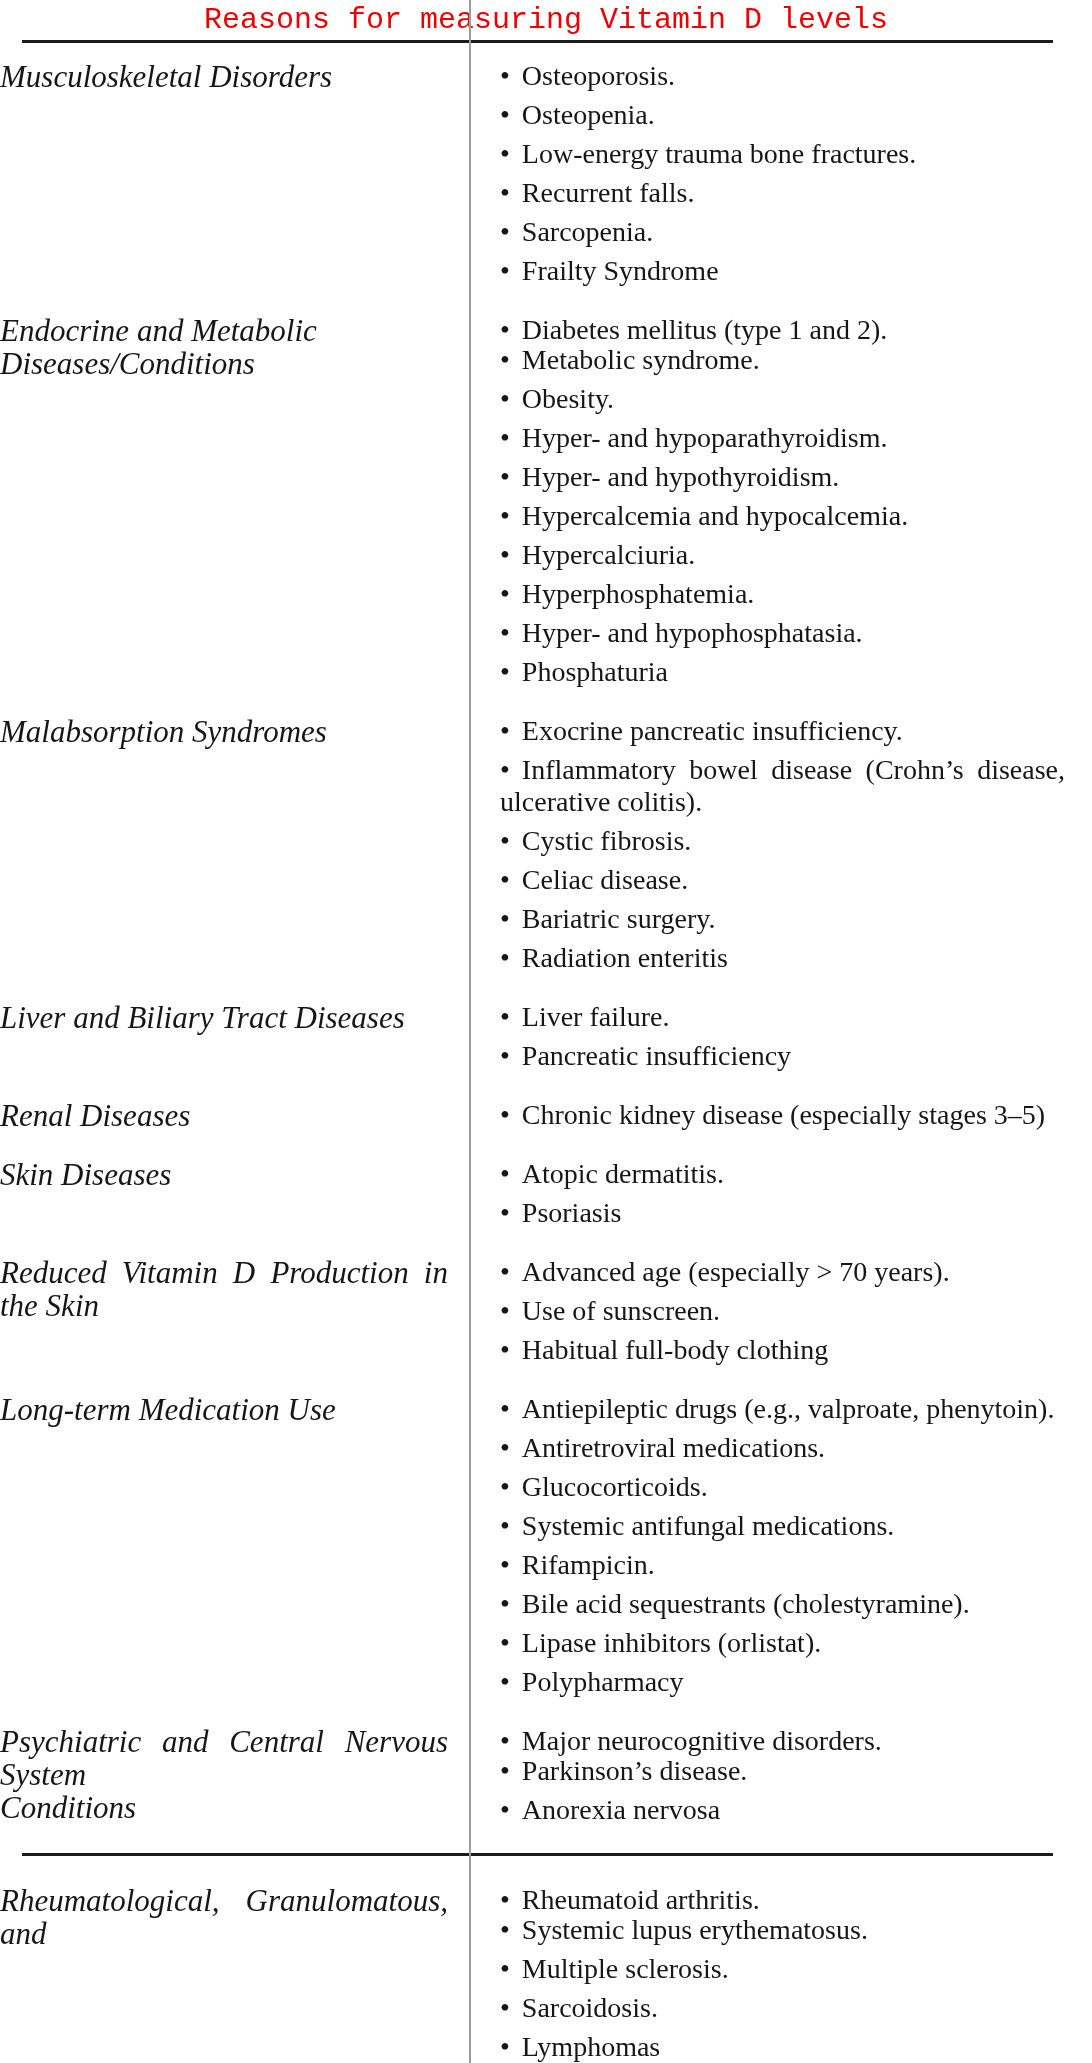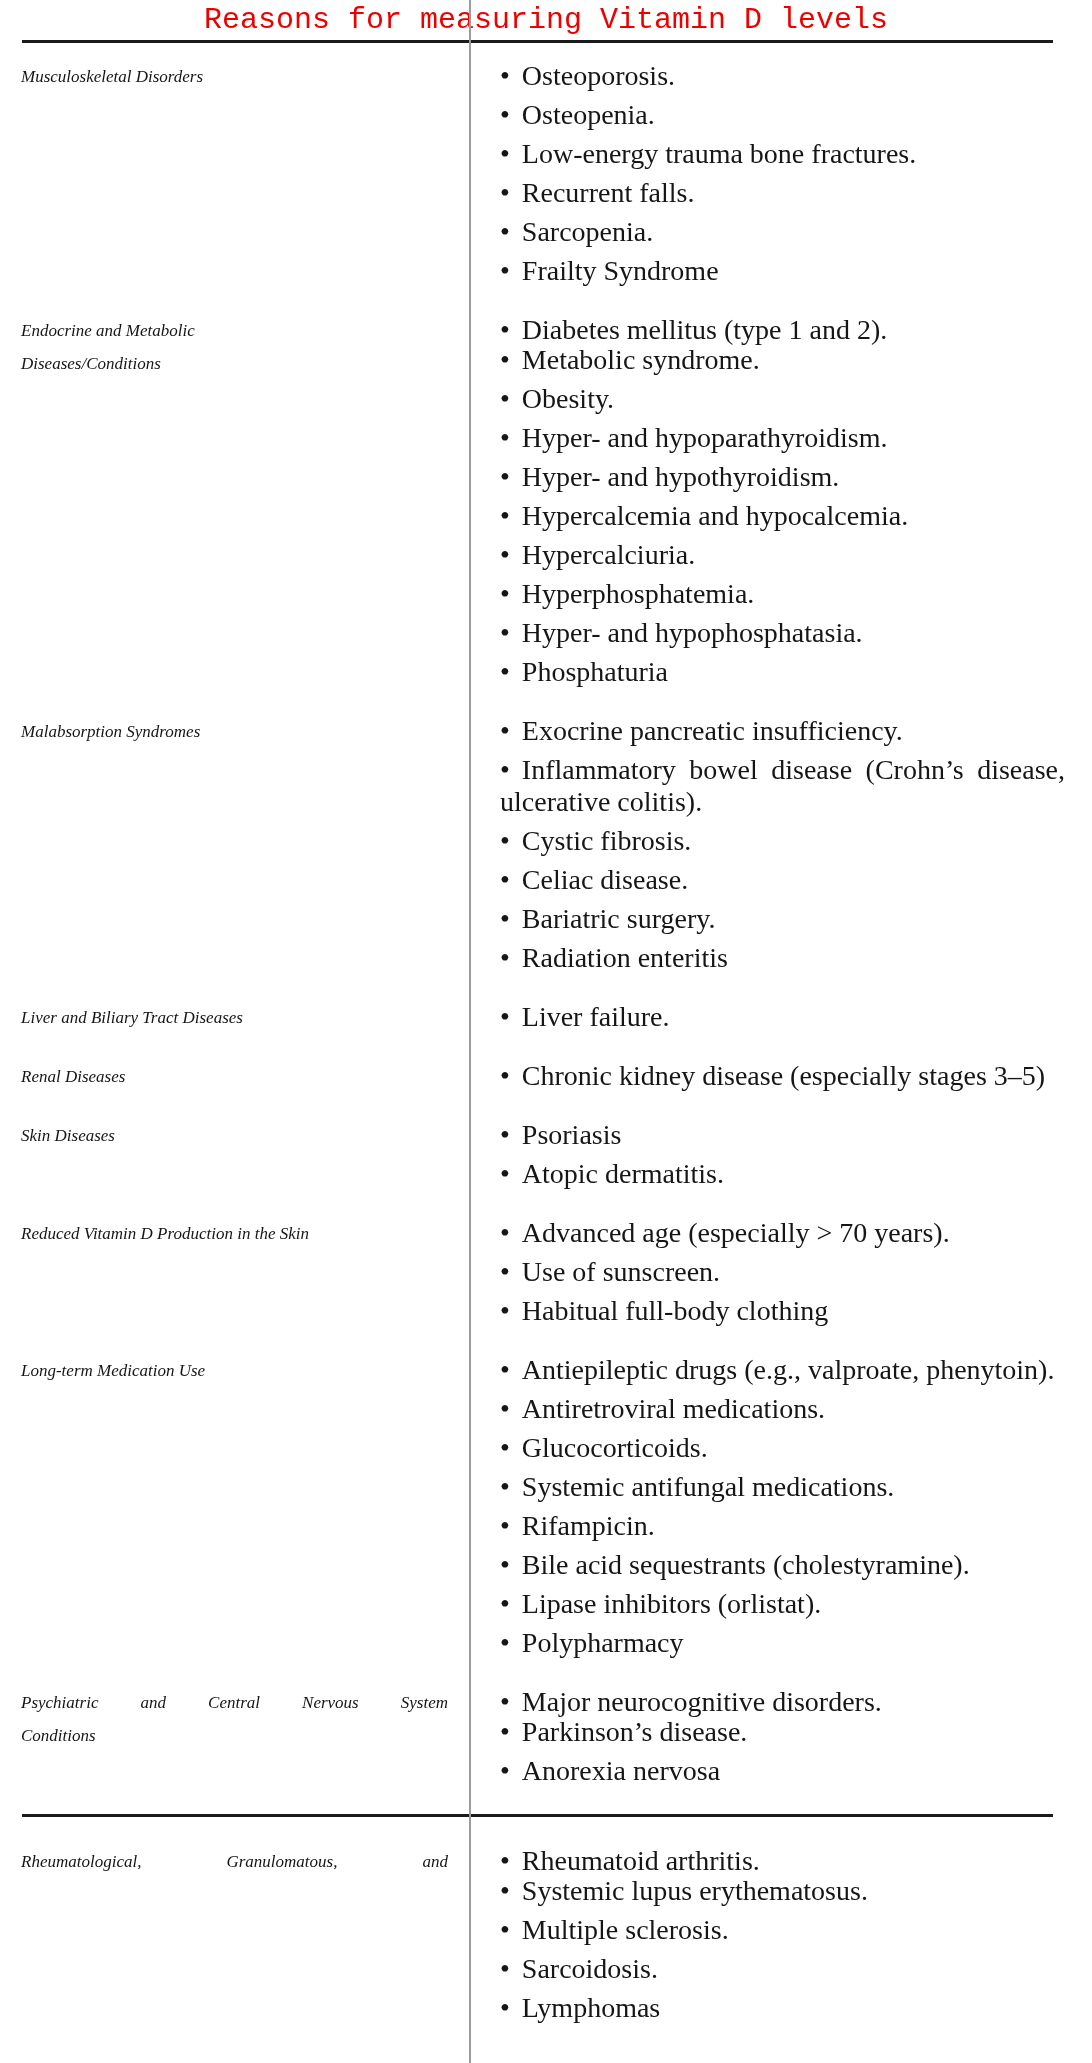--- a/index.html
+++ b/index.html
@@ -20,22 +20,22 @@
   .top-rule { margin-top:3px; }
   .mid-rule { margin-top:4px; }
   .v-divider {
     position:absolute; left:469px; top:0; width:2px; height:2063px;
     background:#9c9c9c;
   }
   #table-root { padding-top:17px; }
   .section { display:flex; margin-bottom:20px; }
   .group-start { margin-top:28px; }
   .label {
-    flex:0 0 448px; box-sizing:border-box; padding-left:21px;
-    font-style:italic; font-size:17px; line-height:33px;font-family:Liberation Serif, serif;
+    flex:0 0 448px; box-sizing:border-box; 
+    font-style:italic; font-size:31px; line-height:33px;font-family:Liberation Serif, serif;
   }
   .label .line { text-align:justify; }
   .label .line.stretch { text-align-last:justify; }
   ul.items {
     flex:1 1 auto; list-style:none;
     margin:0; padding:0 27px 0 52px;
   }
   ul.items li {
     font-size:28px; line-height:32px; margin:0 0 7px 0;
     text-align:justify; hyphens:manual; -webkit-hyphens:manual;
@@ -95,37 +95,38 @@
         <li><span class="bullet">•</span><span>Bariatric surgery.</span></li>
         <li><span class="bullet">•</span><span>Radiation enteritis</span></li>
       </ul>
     </div>
     <div class="section">
       <div class="label">
         <div class="line">Liver and Biliary Tract Diseases</div>
       </div>
       <ul class="items">
         <li><span class="bullet">•</span><span>Liver failure.</span></li>
+        <li><span class="bullet">•</span><span>Pancreatic insufficiency</span></li>
       </ul>
     </div>
     <div class="section">
       <div class="label">
         <div class="line">Renal Diseases</div>
       </div>
       <ul class="items">
         <li><span class="bullet">•</span><span>Chronic kidney disease (especially stages 3–5)</span></li>
       </ul>
     </div>
     <div class="section">
       <div class="label">
         <div class="line">Skin Diseases</div>
       </div>
       <ul class="items">
+        <li><span class="bullet">•</span><span>Atopic dermatitis.</span></li>
         <li><span class="bullet">•</span><span>Psoriasis</span></li>
-        <li><span class="bullet">•</span><span>Atopic dermatitis.</span></li>
       </ul>
     </div>
     <div class="section">
       <div class="label">
         <div class="line">Reduced Vitamin D Production in the Skin</div>
       </div>
       <ul class="items">
         <li><span class="bullet">•</span><span>Advanced age (especially &gt; 70 years).</span></li>
         <li><span class="bullet">•</span><span>Use of sunscreen.</span></li>
         <li><span class="bullet">•</span><span>Habitual full-body clothing</span></li>

